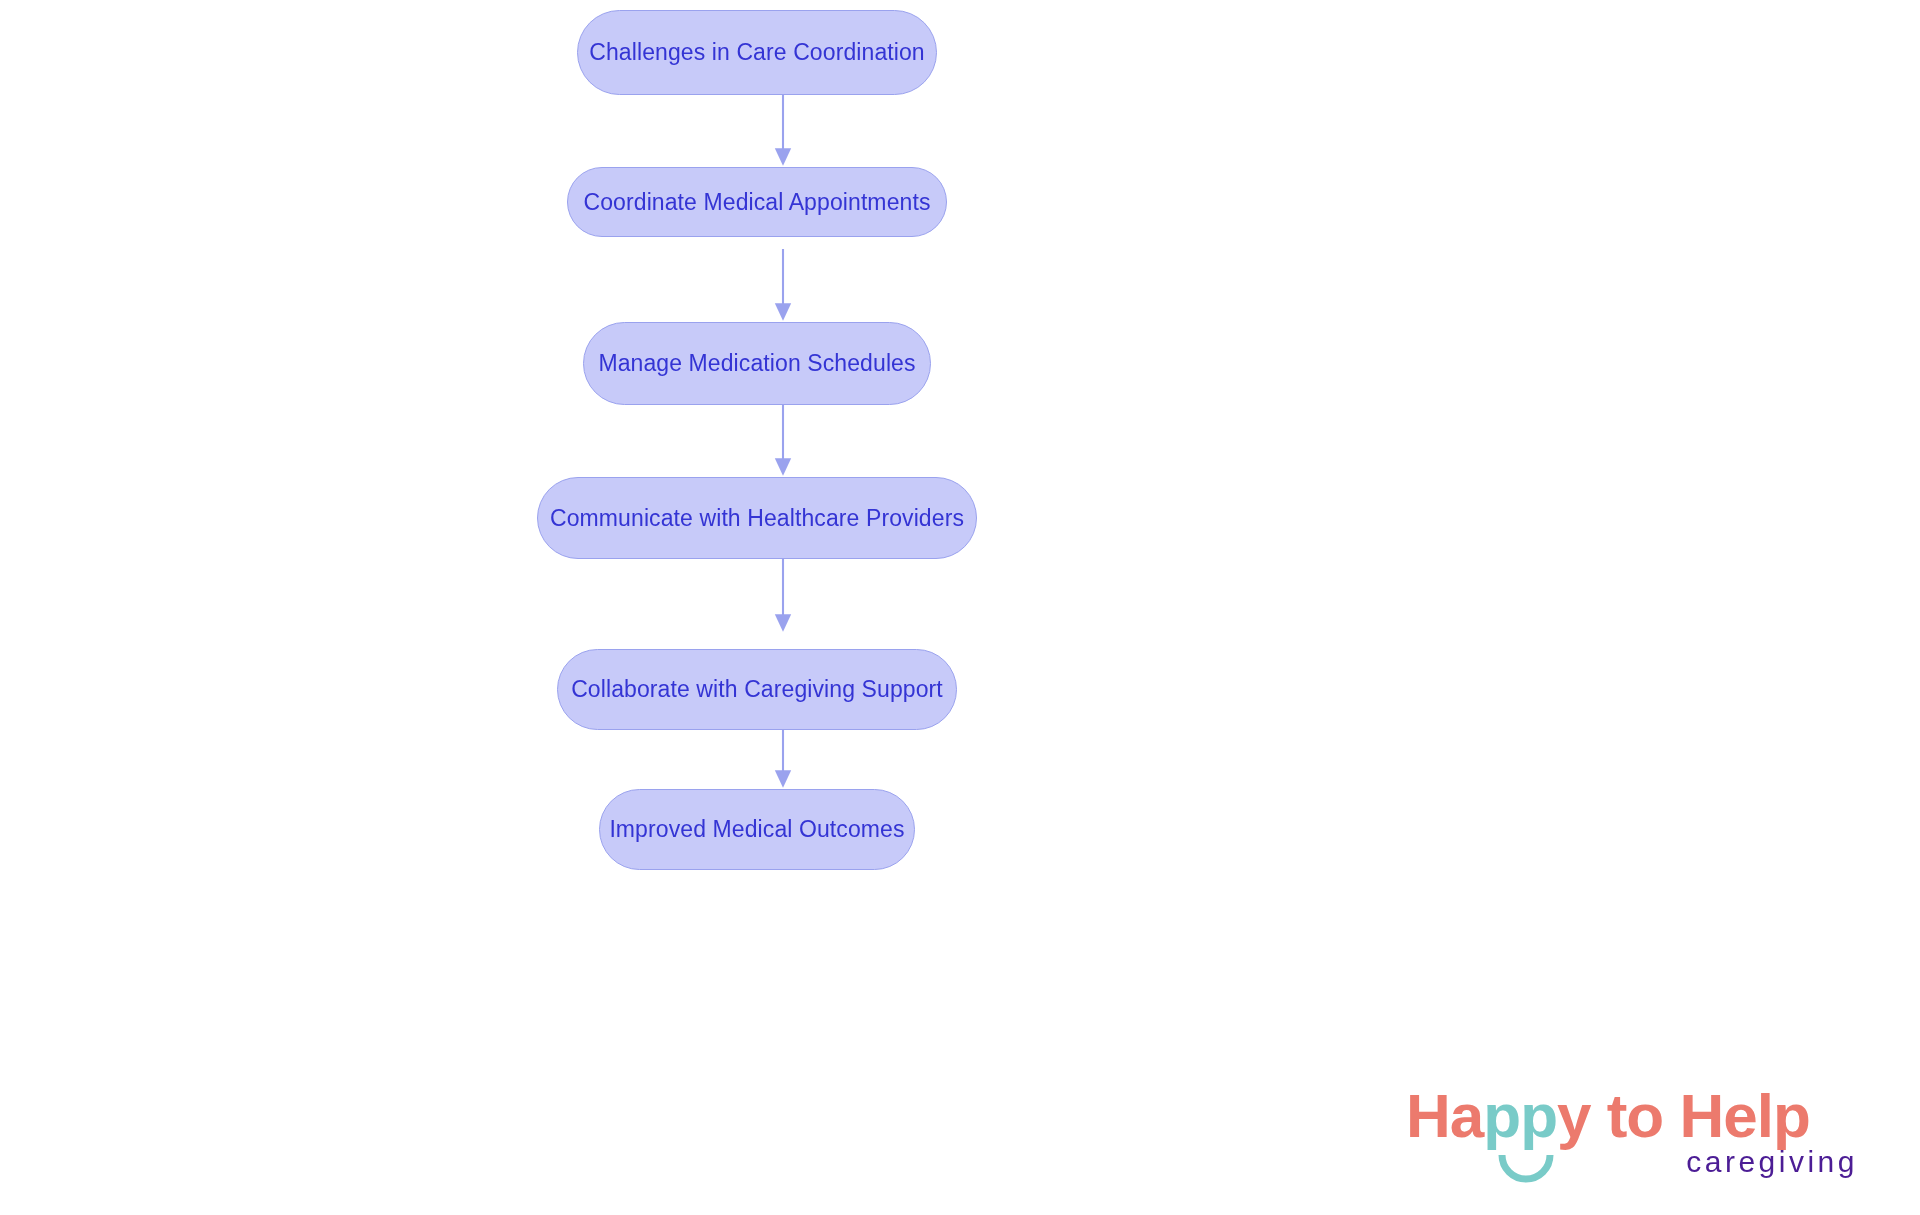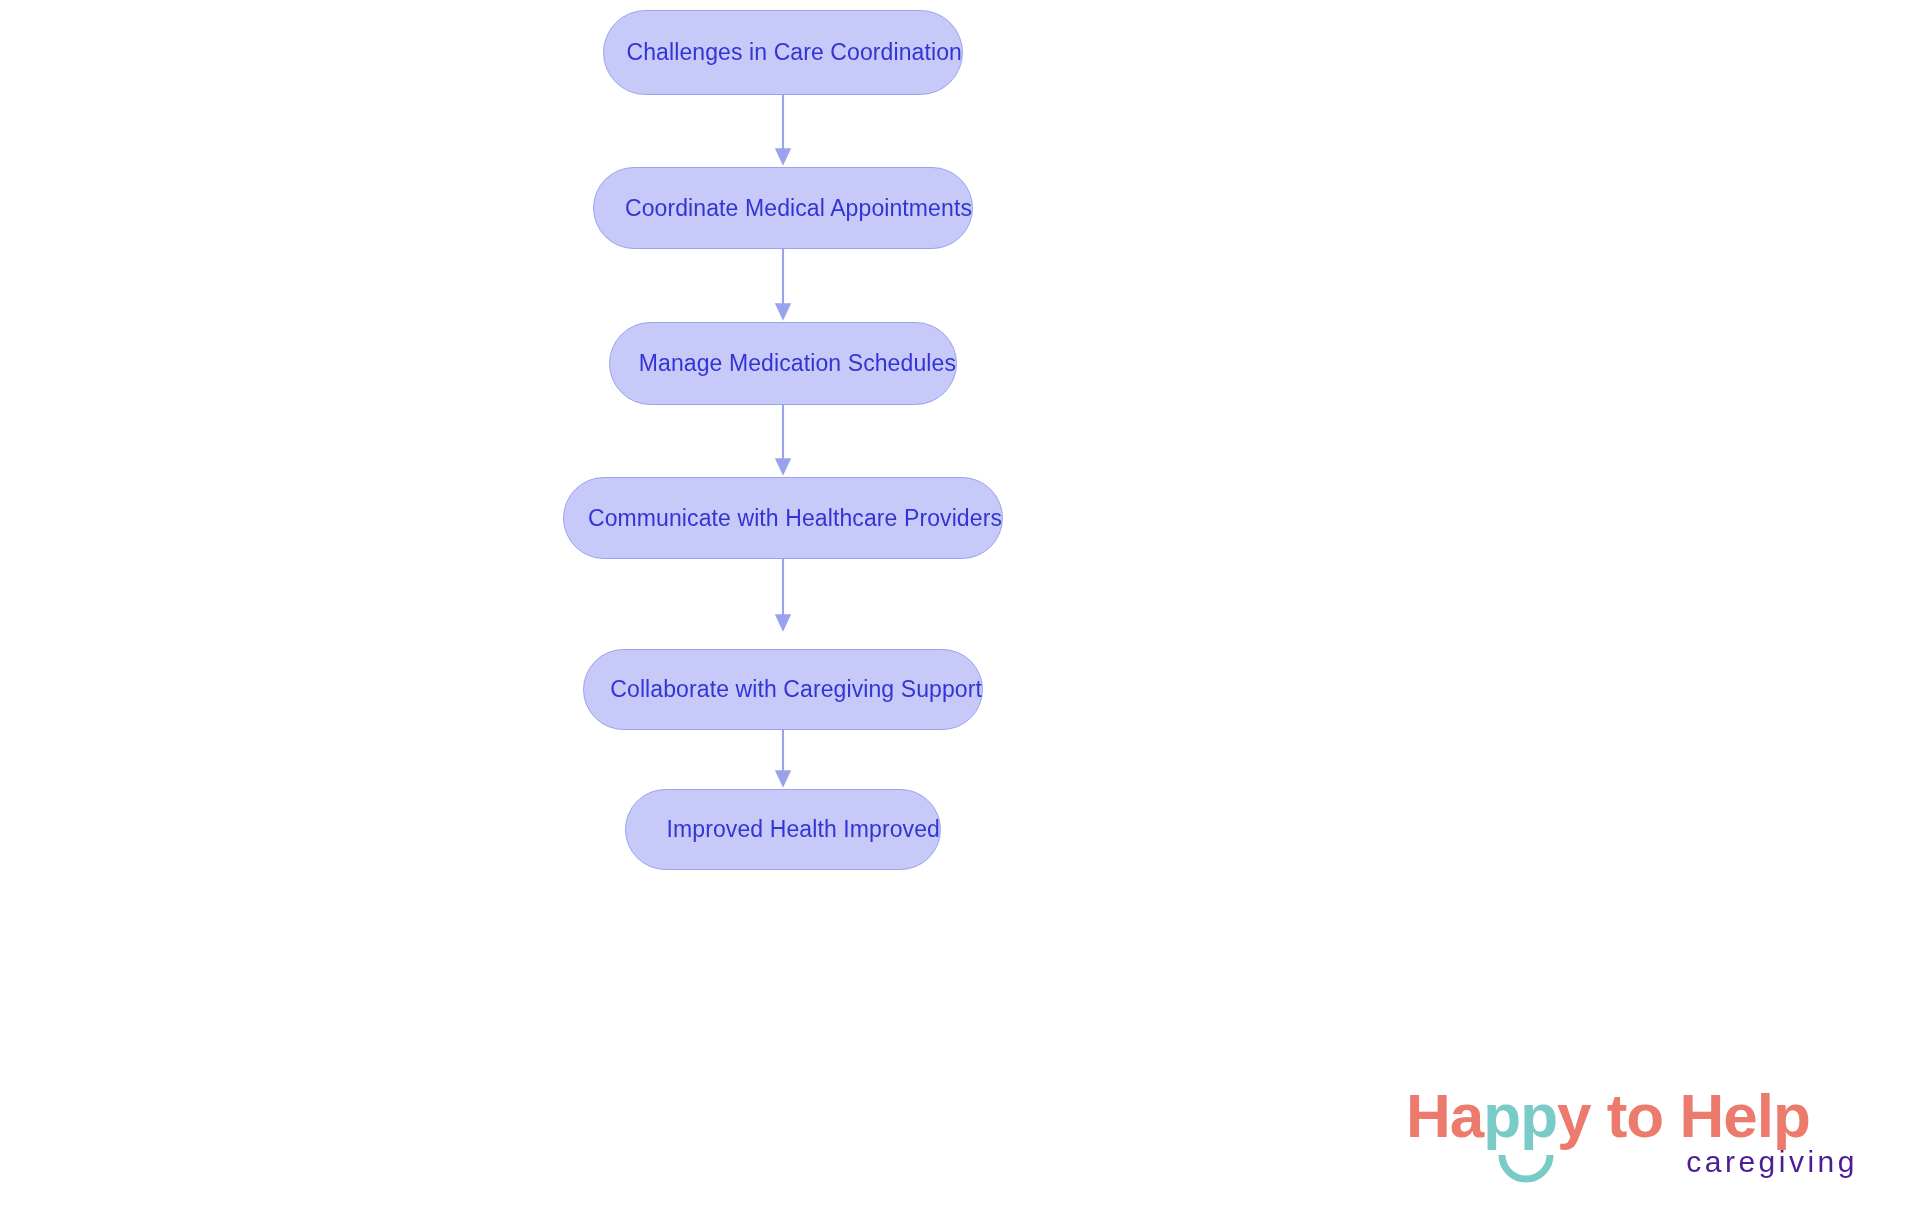--- a/index.html
+++ b/index.html
@@ -21,39 +21,39 @@
     width: 1920px;
     height: 1215px;
   }
 
   
   .node {
     position: absolute;
     box-sizing: border-box;
     display: flex;
     align-items: center;
-    justify-content: flex-end;
+    justify-content: center;
     background: #c7caf9;
     border: 1.6px solid #9aa2ee;
     border-radius: 999px;
     transform: translateX(-50%);
-    left: 783px;
+    left: 757px;
   }
   .node-label {
     color: #3434d4;
     font-size: 23px;
     font-weight: 400;
     letter-spacing: 0.1px;
     white-space: nowrap;
     line-height: 1;
   }
 
   
   .node-0 { top: 10px;  width: 360px; height: 85px; }
-  .node-1 { top: 167px; width: 380px; height: 82px; }
+  .node-1 { top: 167px; width: 380px; height: 70px; }
   .node-2 { top: 322px; width: 348px; height: 83px; }
   .node-3 { top: 477px; width: 440px; height: 82px; }
   .node-4 { top: 633px; width: 400px; height: 81px; margin-top: 16px; }
   .node-5 { top: 789px; width: 316px; height: 81px; }
 
   
   #connectors {
     position: absolute;
     left: 0;
     top: 0;
@@ -136,21 +136,21 @@
 
   <div class="node node-2">
     <span class="node-label">Manage Medication Schedules</span>
   </div>
 
   <div class="node node-4">
     <span class="node-label">Collaborate with Caregiving Support</span>
   </div>
 
   <div class="node node-5">
-    <span class="node-label">Improved Health Improved</span>
+    <span class="node-label">Improved Medical Outcomes</span>
   </div>
 
   <div id="brand-logo">
     <div class="logo-wordmark">
       <span class="logo-coral">Ha</span><span class="logo-teal">pp</span><span class="logo-coral">y to Help</span>
     </div>
     <svg class="logo-smile" viewBox="0 0 56 30" aria-hidden="true">
       <path d="M 4 2 A 24 24 0 0 0 52 2" fill="none" stroke="#79cbc8" stroke-width="7" stroke-linecap="butt"></path>
     </svg>
     <div class="logo-tagline">caregiving</div>

